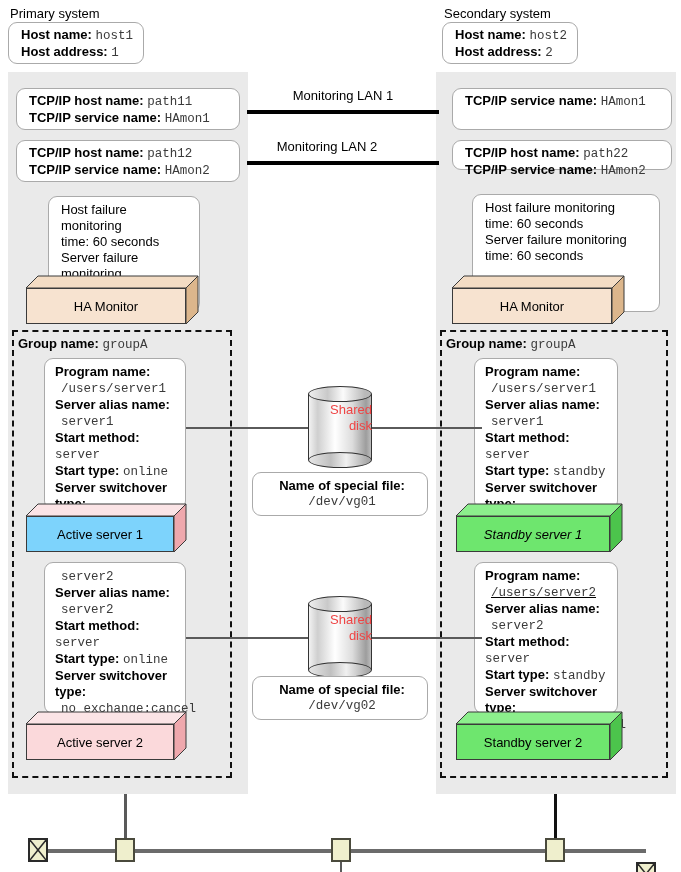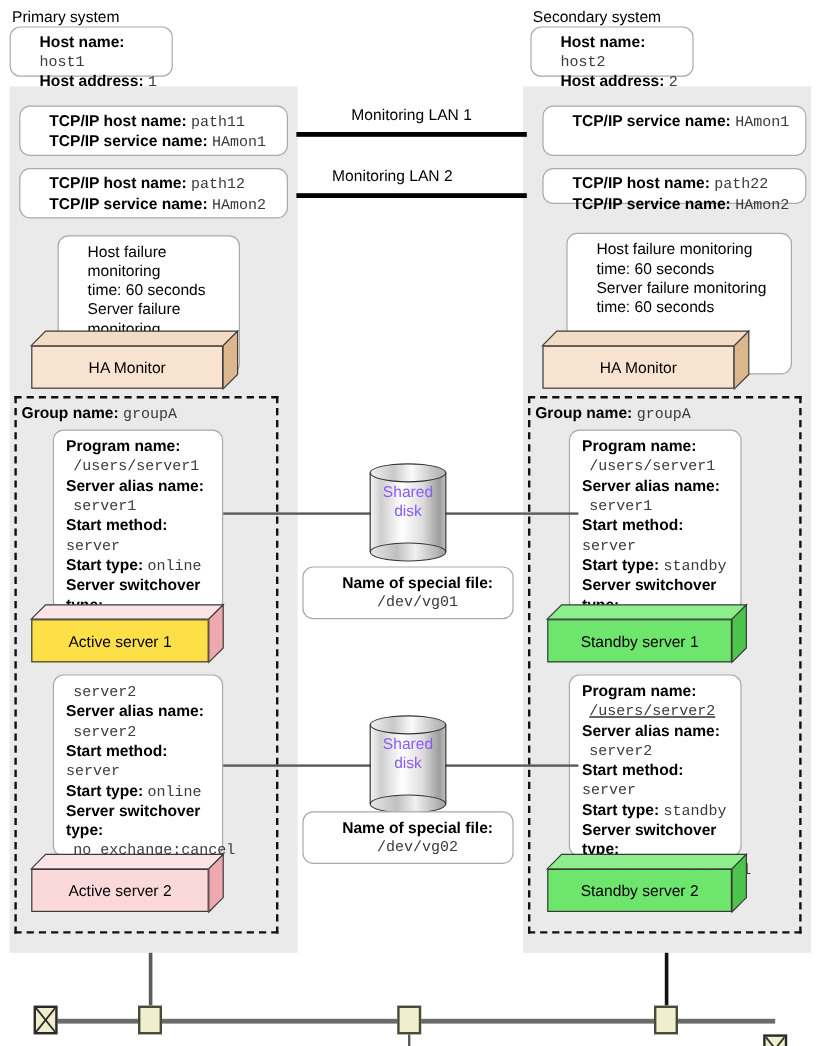--- a/index.html
+++ b/index.html
@@ -20,21 +20,21 @@
 
   
   .callout{
     background:#ffffff;
     border:1px solid #aaaaaa;
     border-radius:9px;
     box-sizing:border-box;
     font-size:13px;
     line-height:16px;
     color:#000;
-    padding:4px 8px 5px 24px;
+    padding:4px 8px 5px 12px;
   }
 
   
   .mono{font-family:"Liberation Mono", monospace;font-size:12.5px;color:#3a3a3a;}
   .lbl{font-weight:bold;}
 
   
   .panel{
     background:#eaeaea;
     box-sizing:border-box;
@@ -75,21 +75,21 @@
   }
   .cyl .ell{
     position:absolute;left:0;width:100%;height:16px;
     border:1px solid #333;border-radius:50%;
     box-sizing:border-box;
   }
   .cyl .top{top:0;background:linear-gradient(to right,#efefef,#c9c9c9 30%,#fbfbfb 55%,#b9b9b9 90%);}
   .cyl .bot{bottom:0;background:linear-gradient(to right,#e6e6e6,#c0c0c0 35%,#f0f0f0 60%,#a8a8a8 95%);}
   .cyl .cap-label{
     position:absolute;left:0;width:100%;top:16px;
-    text-align:center;font-size:13px;line-height:16px;color:#8b5cf6;
+    text-align:right;font-size:13px;line-height:16px;color:#ef4444;
     z-index:3;
   }
 
   
   .hline{background:#5a5a5a;height:2px;}
   .vline{background:#5a5a5a;width:2px;}
   .vline-dark{background:#111;width:2px;}
 
   
   .bus{background:#6b6b6b;height:4px;}
@@ -163,21 +163,21 @@
     <span class="mono">online</span></div>
   <div><span class="lbl">Server switchover type:</span></div>
   <div style="padding-left:6px;"><span class="mono">exchange</span></div>
 </div>
 
 <div class="abs box3d" style="left:26px;top:504px;width:160px;height:48px;">
   <svg width="160" height="48" viewBox="0 0 160 48">
     <polygon points="0,12 12,0 160,0 148,12" fill="#fbe4e6" stroke="#3a3a3a" stroke-width="1"></polygon>
     <polygon points="148,12 160,0 160,36 148,48" fill="#efa8ad" stroke="#3a3a3a" stroke-width="1"></polygon>
   </svg>
-  <div class="face" style="width:148px;height:36px;background:#fde047;">
+  <div class="face" style="width:148px;height:36px;background:#7dd3fc;">
     <span>Active server 1</span>
   </div>
 </div>
 
 <div class="abs callout" style="left:44px;top:562px;width:142px;height:152px;padding:5px 6px 5px 10px;">
   <div style="padding-left:6px;"><span class="mono">server2</span></div>
   <div><span class="lbl">Server alias name:</span></div>
   <div style="padding-left:6px;"><span class="mono">server2</span></div>
   <div><span class="lbl">Start method:</span>
     <span class="mono">server</span></div>
@@ -254,21 +254,21 @@
     <span class="mono">standby</span></div>
   <div><span class="lbl">Server switchover type:</span></div>
   <div style="padding-left:6px;"><span class="mono">exchange</span></div>
 </div>
 
 <div class="abs box3d" style="left:456px;top:504px;width:166px;height:48px;">
   <svg width="166" height="48" viewBox="0 0 166 48">
     <polygon points="0,12 12,0 166,0 154,12" fill="#8cef8c" stroke="#3a3a3a" stroke-width="1"></polygon>
     <polygon points="154,12 166,0 166,36 154,48" fill="#4cc44c" stroke="#3a3a3a" stroke-width="1"></polygon>
   </svg>
-  <div class="face" style="width:154px;height:36px;background:#6ee66e;">
+  <div class="face" style="width:154px;height:36px;background:#6ee66e;font-style:italic;">
     <span>Standby server 1</span>
   </div>
 </div>
 
 <div class="abs callout" style="left:474px;top:562px;width:144px;height:152px;padding:5px 6px 5px 10px;">
   <div><span class="lbl">Program name:</span></div>
   <div style="padding-left:6px;text-decoration:underline;"><span class="mono">/users/server2</span></div>
   <div><span class="lbl">Server alias name:</span></div>
   <div style="padding-left:6px;"><span class="mono">server2</span></div>
   <div><span class="lbl">Start method:</span>

